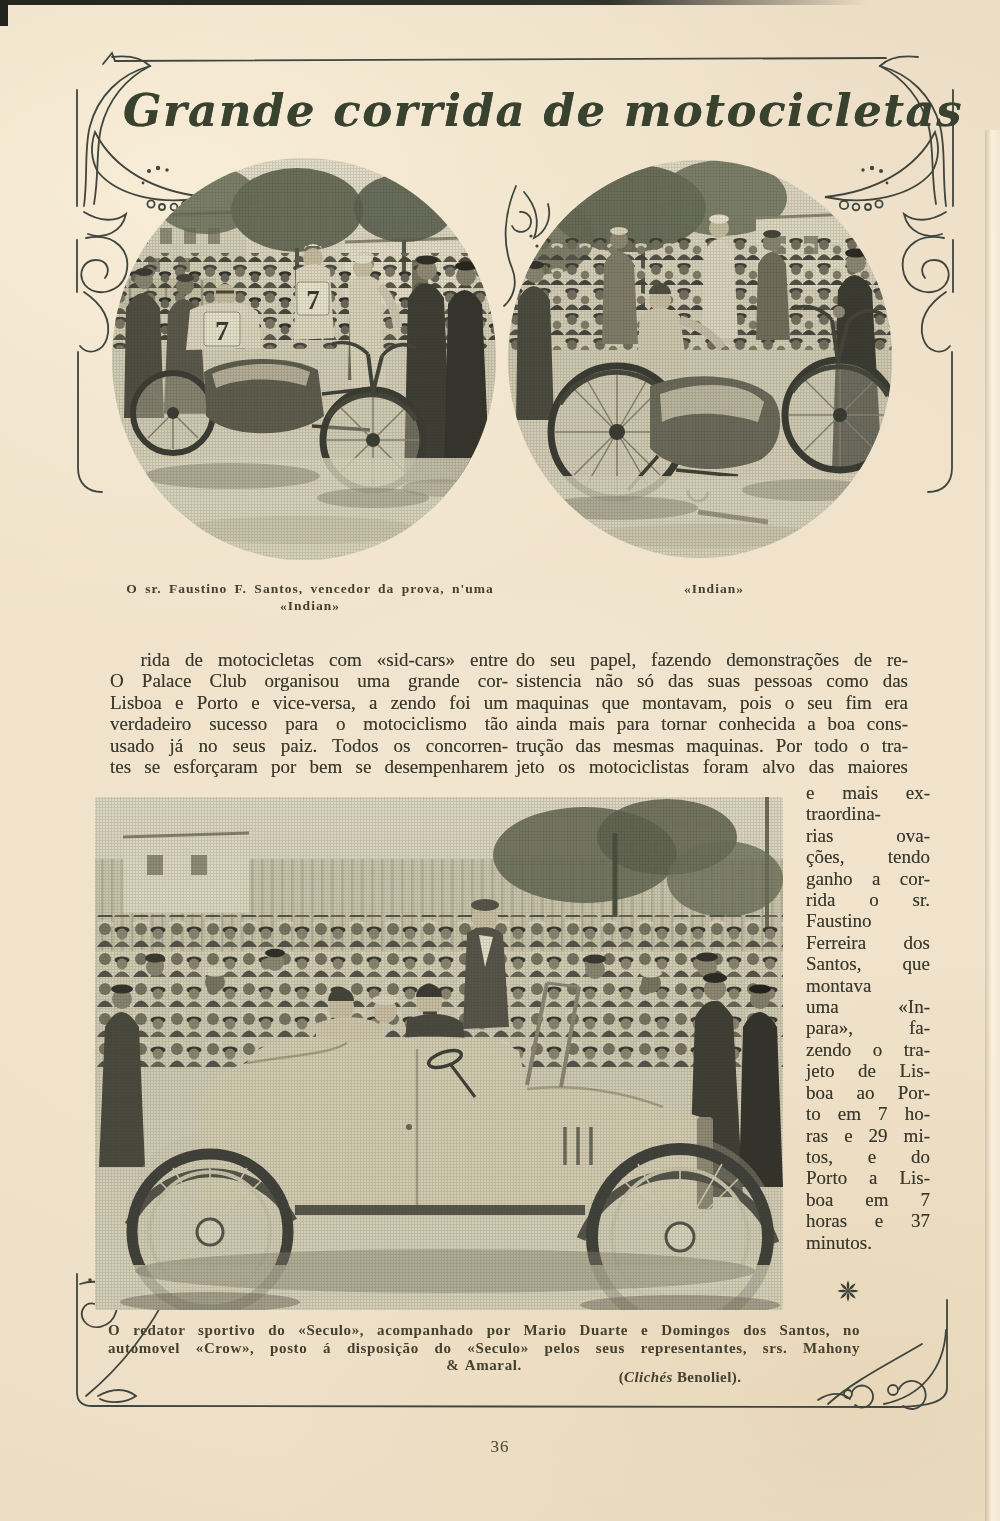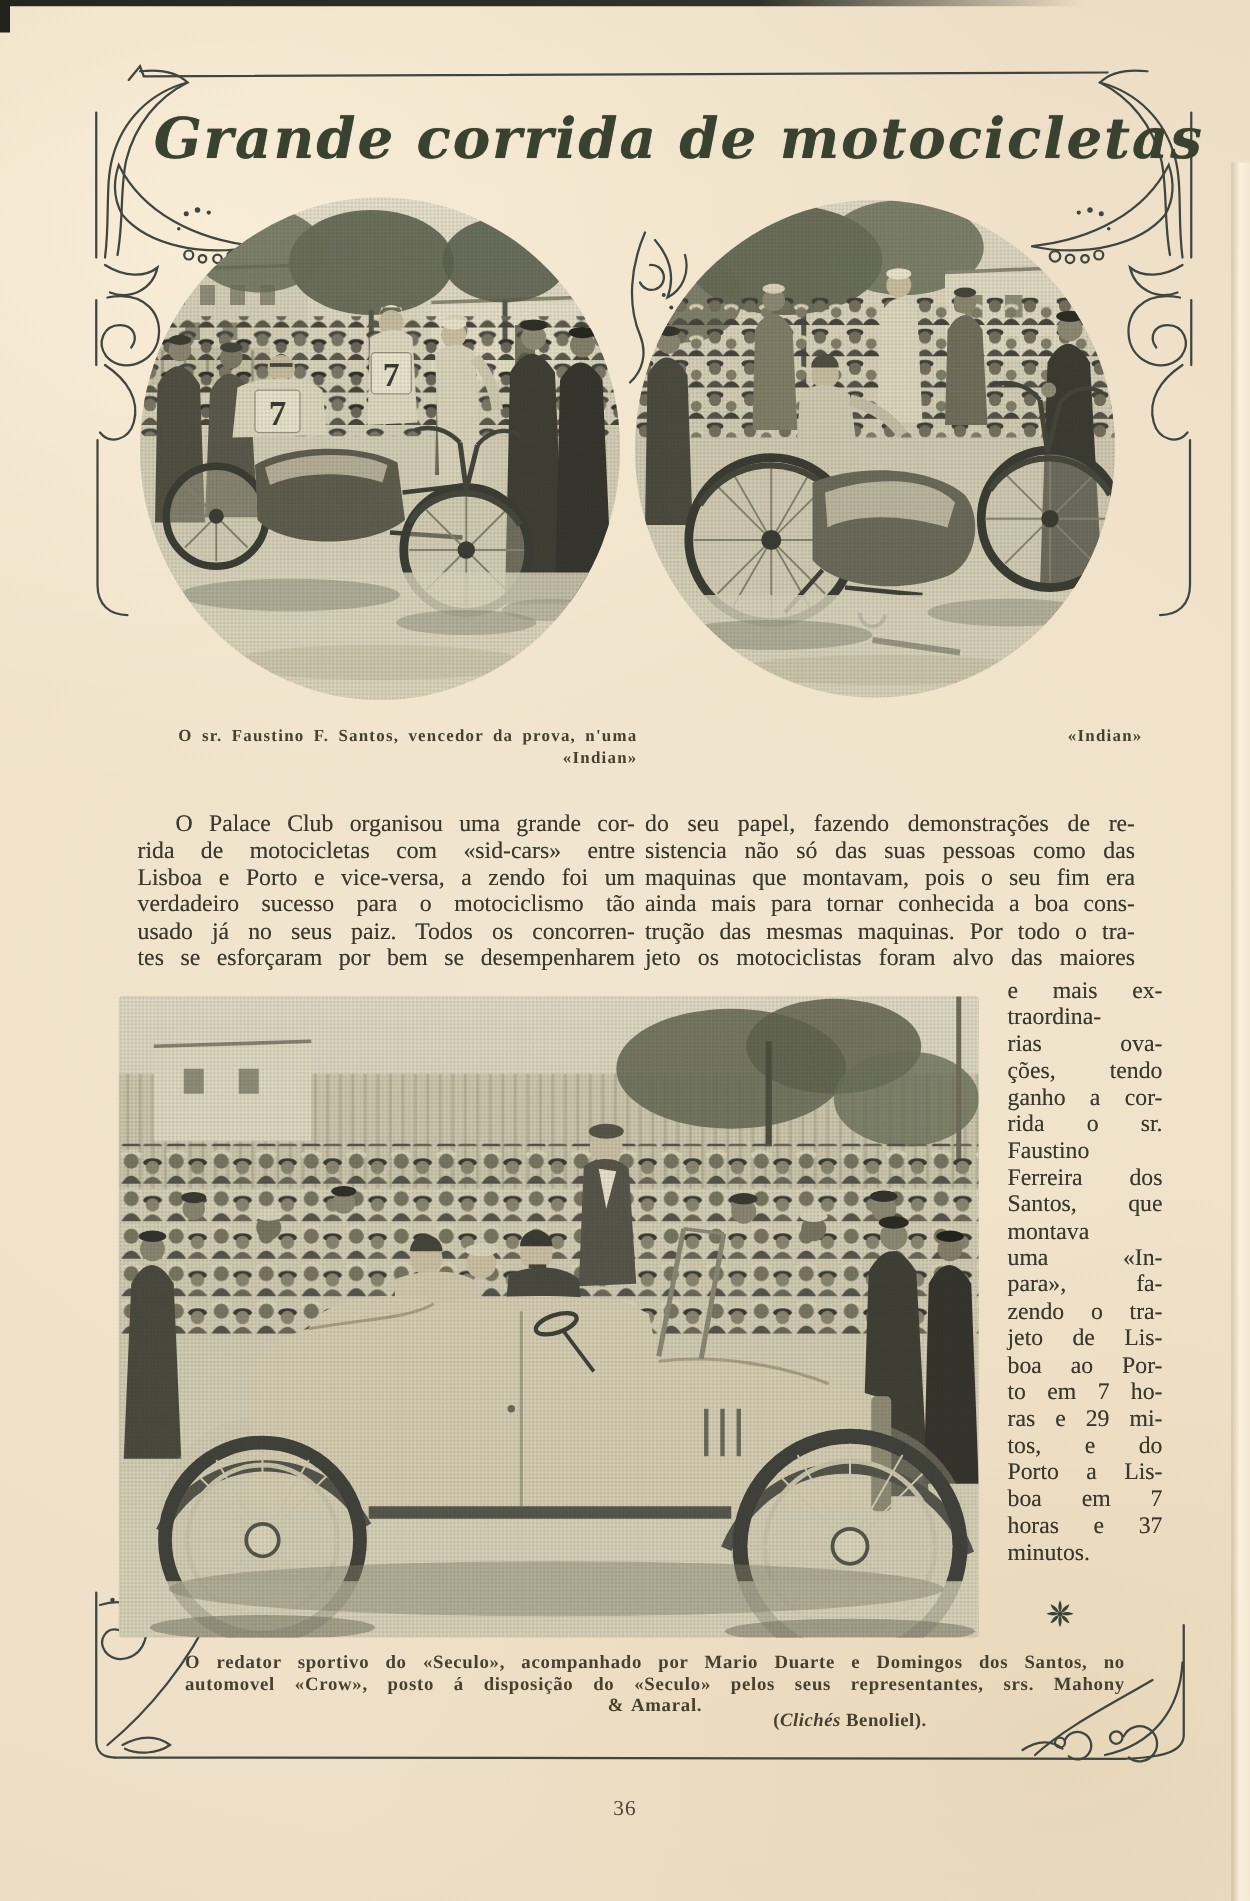--- a/index.html
+++ b/index.html
@@ -25,32 +25,32 @@
   .oval-left{left:112px;top:158px;width:384px;height:402px;border-radius:50%;}
   .oval-right{left:508px;top:160px;width:384px;height:398px;border-radius:50%;}
   .carphoto{left:95px;top:797px;width:688px;height:513px;border-radius:3px;}
   .halftone{position:absolute;inset:0;border-radius:inherit;pointer-events:none;
     background-image:radial-gradient(rgba(42,42,30,.13) 1px, rgba(0,0,0,0) 1.25px);
     background-size:3px 3px;}
   .tline{margin:0;}
   .caption{position:absolute;font-weight:700;color:#45402f;}
   .cap-left{left:110px;top:580px;width:400px;font-size:13.5px;line-height:17px;letter-spacing:1px;word-spacing:3px;}
   .cap-right{left:514px;top:580px;width:400px;font-size:13.5px;line-height:17px;letter-spacing:1px;word-spacing:3px;}
-  .cap-left .tline,.cap-right .tline{text-align:right;}
+  .cap-left .tline,.cap-right .tline{text-align:center;}
   .col{position:absolute;font-size:19px;line-height:21.4px;color:#3a382c;
     text-shadow:0 0 .45px rgba(58,56,44,.55);}
   .col .tline{text-align:justify;text-align-last:justify;}
   .col-left{left:110px;top:649px;width:398px;}
   .col-left .tline:first-child{text-indent:1.6em;}
   .col-right{left:516px;top:649px;width:392px;}
   .col-narrow{left:790px;top:782px;width:124px;margin-left:16px;}
   .col-narrow .tline:last-child{text-align-last:left;}
   .flower{position:absolute;left:836px;top:1279px;width:24px;height:24px;}
   .cap-bottom{left:108px;top:1322px;width:752px;font-size:15px;line-height:17.5px;
-    letter-spacing:.6px;word-spacing:2px;margin-left:40px;}
+    letter-spacing:.6px;word-spacing:2px;}
   .cap-bottom .tline{text-align:justify;text-align-last:justify;}
   .cap-bottom .tline:last-child{text-align-last:center;}
   .credit{position:absolute;left:560px;top:1369px;width:240px;text-align:center;
     font-size:15px;font-weight:700;color:#45402f;letter-spacing:.4px;}
   .credit .it{font-style:italic;font-weight:700;}
   .pagenum{position:absolute;left:0;top:1437px;width:100%;text-align:center;
     font-size:17px;color:#4a463a;letter-spacing:1px;}
 </style>
 </head>
 <body>
@@ -327,22 +327,22 @@
 
   <div class="caption cap-left">
       <div class="tline">O sr. Faustino F. Santos, vencedor da prova, n'uma</div>
       <div class="tline">«Indian»</div>
     </div>
   <div class="caption cap-right">
       <div class="tline">«Indian»</div>
     </div>
 
   <div class="col col-left">
+      <div class="tline">rida de motocicletas com «sid-cars» entre</div>
       <div class="tline">O Palace Club organisou uma grande cor-</div>
-      <div class="tline">rida de motocicletas com «sid-cars» entre</div>
       <div class="tline">Lisboa e Porto e vice-versa, a zendo foi um</div>
       <div class="tline">verdadeiro sucesso para o motociclismo tão</div>
       <div class="tline">usado já no seus paiz. Todos os concorren-</div>
       <div class="tline">tes se esforçaram por bem se desempenharem</div>
     </div>
   <div class="col col-right">
       <div class="tline">do seu papel, fazendo demonstrações de re-</div>
       <div class="tline">sistencia não só das suas pessoas como das</div>
       <div class="tline">maquinas que montavam, pois o seu fim era</div>
       <div class="tline">ainda mais para tornar conhecida a boa cons-</div>

